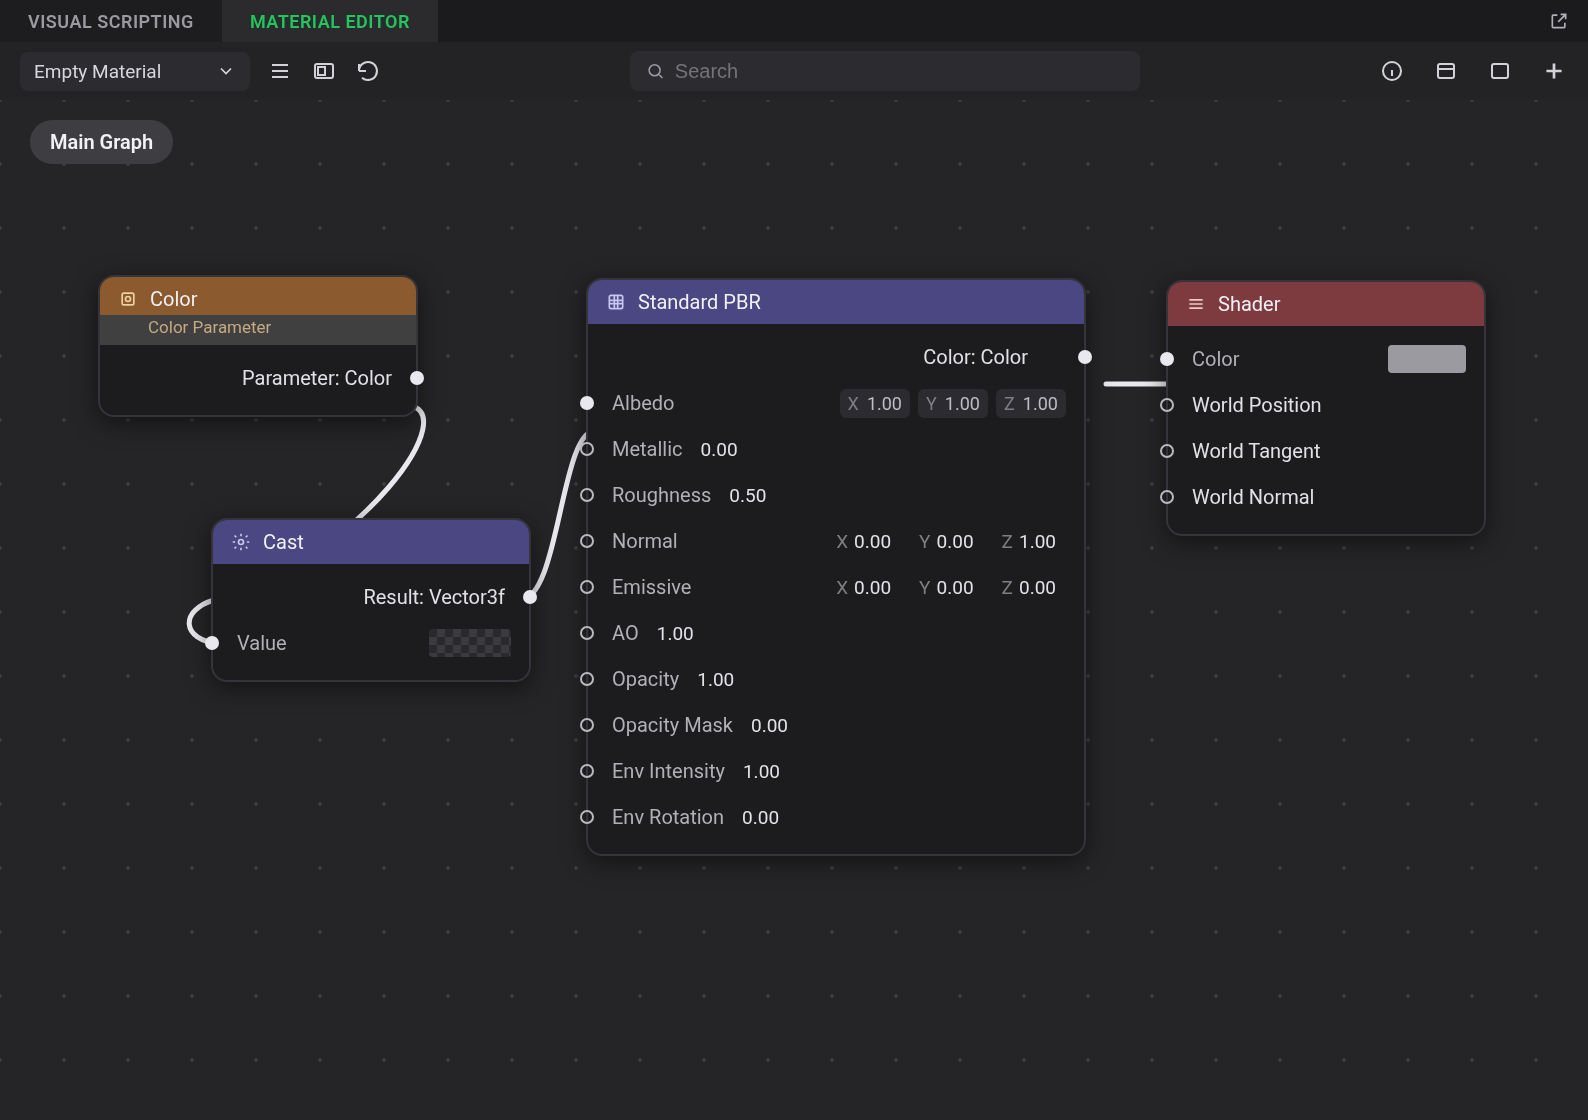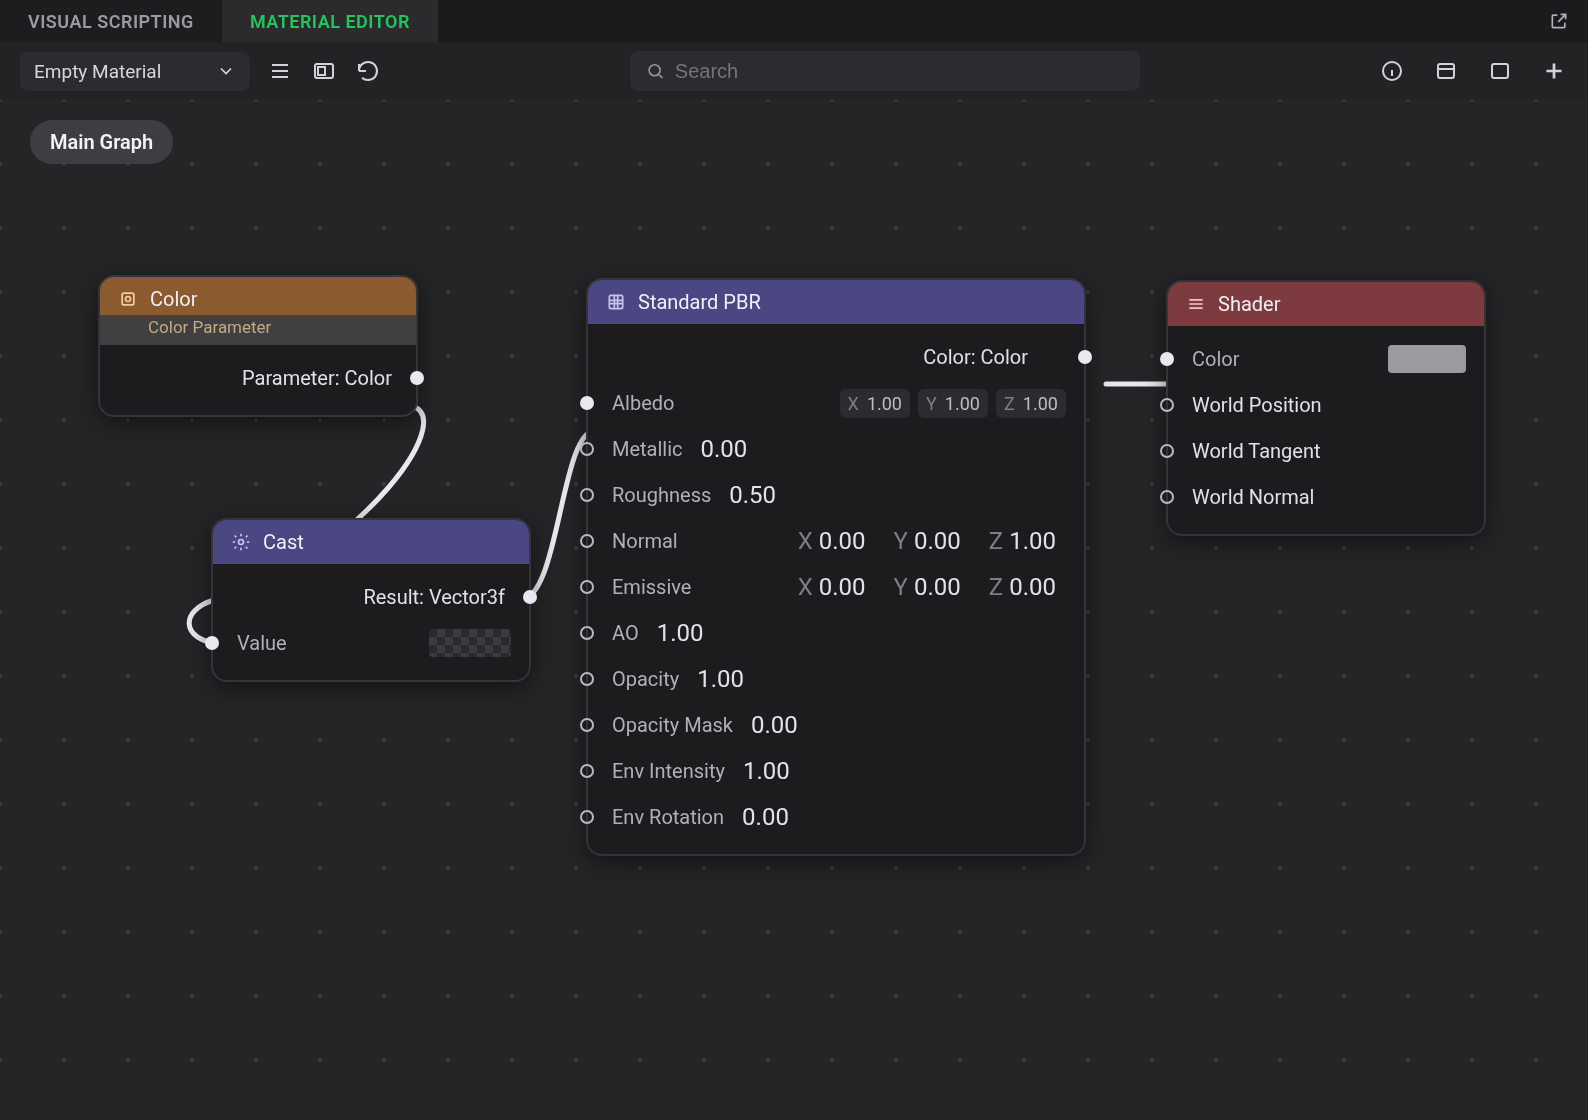--- a/index.html
+++ b/index.html
@@ -162,21 +162,21 @@
     border-radius:6px;
     padding:4px 8px;
     font-size:18px;
     color:#bdbdc4;
     display:inline-flex;
     gap:8px;
     min-width:70px;
     justify-content:center;
   }
   .numbox .axis{color:#7d7d84;}
-  .plain-num{ font-size:24px; color:#e2e2e8; padding:0 10px;}
+  .plain-num{ font-size:19px; color:#e2e2e8; padding:0 10px;}
   .swatch{
     width:78px;height:28px;border-radius:4px;background:#9a9aa0;
   }
   .checker{
     width:82px;height:28px;border-radius:4px;
     background-image:
       linear-gradient(45deg,#3a3a3f 25%,transparent 25%),
       linear-gradient(-45deg,#3a3a3f 25%,transparent 25%),
       linear-gradient(45deg,transparent 75%,#3a3a3f 75%),
       linear-gradient(-45deg,transparent 75%,#3a3a3f 75%);

